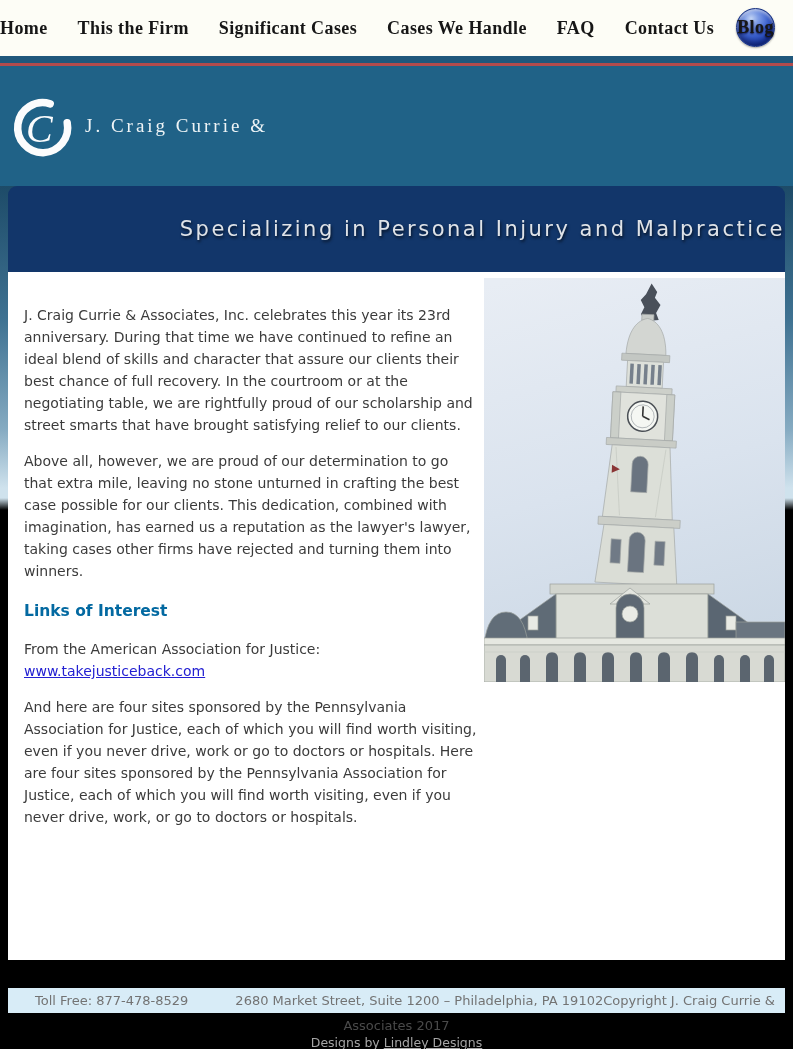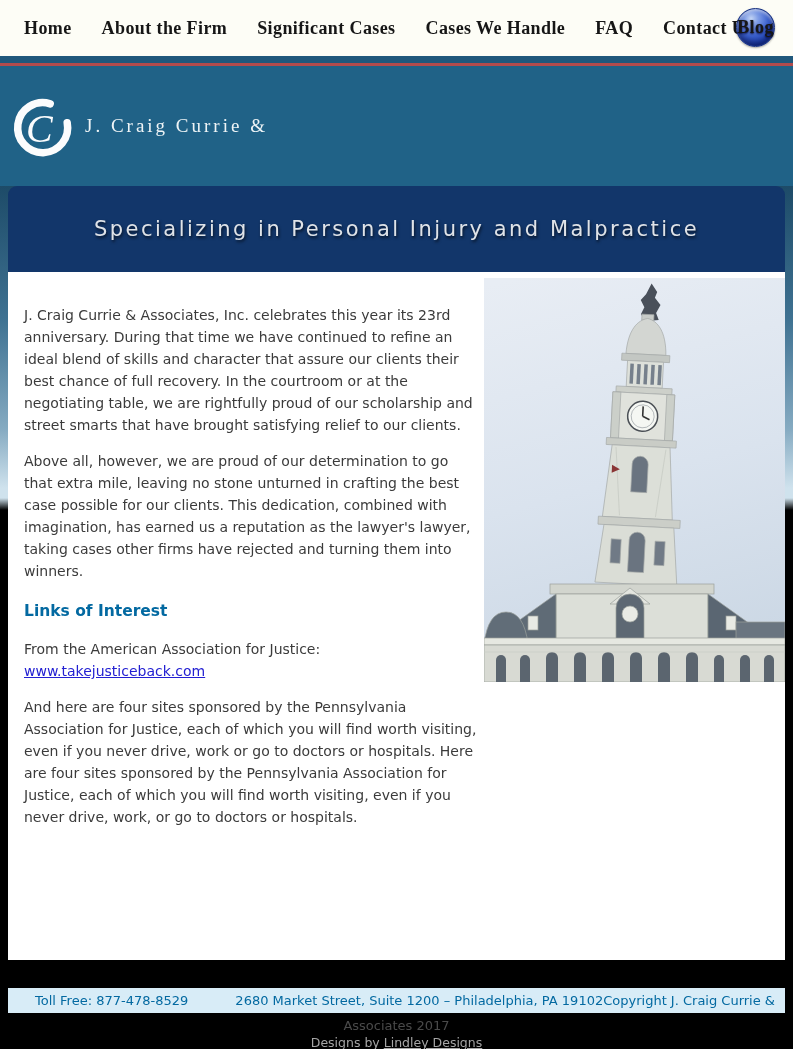--- a/index.html
+++ b/index.html
@@ -15,21 +15,21 @@
       #3f7292 320px, #86abc2 430px,
       #cfe2ed 488px, #cfe2ed 498px,
       #000 510px, #000 100%);
   }
 
   
   .nav {
     position: relative;
     height: 56px; background:#fdfdf6;
     display:flex; align-items:center;
-    padding-left:24px; gap:30px;
+    gap:30px;
   }
   .nav a {
     font-family:"Liberation Serif", serif;
     font-weight:700; font-size:18px; letter-spacing:.4px;
     color:#161616; text-decoration:none; cursor:pointer; white-space:nowrap;
   }
   .blog-ball {
     position:absolute; top:8px; right:18px;
     width:39px; height:39px; border-radius:50%;
     background: radial-gradient(circle at 38% 26%, #c3d4f4 0%, #7f9de6 20%, #3c62cf 48%, #1b3cae 74%, #102a80 100%);
@@ -53,21 +53,21 @@
     margin-left:8px; color:#eef4f6;
     font-family:"Liberation Serif", serif;
     font-size:19px; letter-spacing:3px; line-height:26px;
   }
   .logo-text .l2 { padding-left:14px; }
 
   
   .banner {
     margin:0 8px; height:86px; background:#12366a;
     border-radius:9px 9px 0 0;
-    display:flex; align-items:center; justify-content:center;
+    display:flex; align-items:center; justify-content:flex-end;
   }
   .banner-title {
     color:#dfe3e8; font-size:21px; font-weight:400; letter-spacing:2.5px;
     text-shadow:1px 2px 3px rgba(0,0,0,.65);
     white-space:nowrap;
   }
 
   
   .content {
     margin:0 8px; background:#fff; position:relative; height:688px;
@@ -85,38 +85,38 @@
   .photo {
     position:absolute; top:6px; right:0;
     width:301px; height:404px; display:block;
   }
 
   
   .footer { height:89px; padding-top:28px; }
   .footer-strip {
     margin:0 8px; height:25px; background:#d8ecf7;
     display:flex; align-items:center;
-    font-size:13px; color:#0369a1;
+    font-size:13px; color:#737373;
   }
   .strip-left   { margin-left:27px; width:215px; white-space:nowrap; }
   .strip-center { flex:1; text-align:center; white-space:nowrap; }
   .strip-right  { width:175px; margin-right:10px; white-space:nowrap; }
   .footer-sub { text-align:center; }
   .copyright-wrap { color:#4a4a4a; font-size:13px; margin-top:5px; }
   .designed { color:#a6a6a6; font-size:12.5px; margin-top:2px; }
   .designed a { color:#a6a6a6; text-decoration:underline; cursor:pointer; }
 </style>
 </head>
 <body>
 
 <div class="page">
 
   <div class="nav">
     <a>Home</a>
-    <a>About the Firm</a>
+    <a>This the Firm</a>
     <a>Significant Cases</a>
     <a>Cases We Handle</a>
     <a>FAQ</a>
     <a>Contact Us</a>
     <a class="blog-ball">Blog</a>
   </div>
   <div class="line-teal"></div>
   <div class="line-red"></div>
 
   <div class="header">

